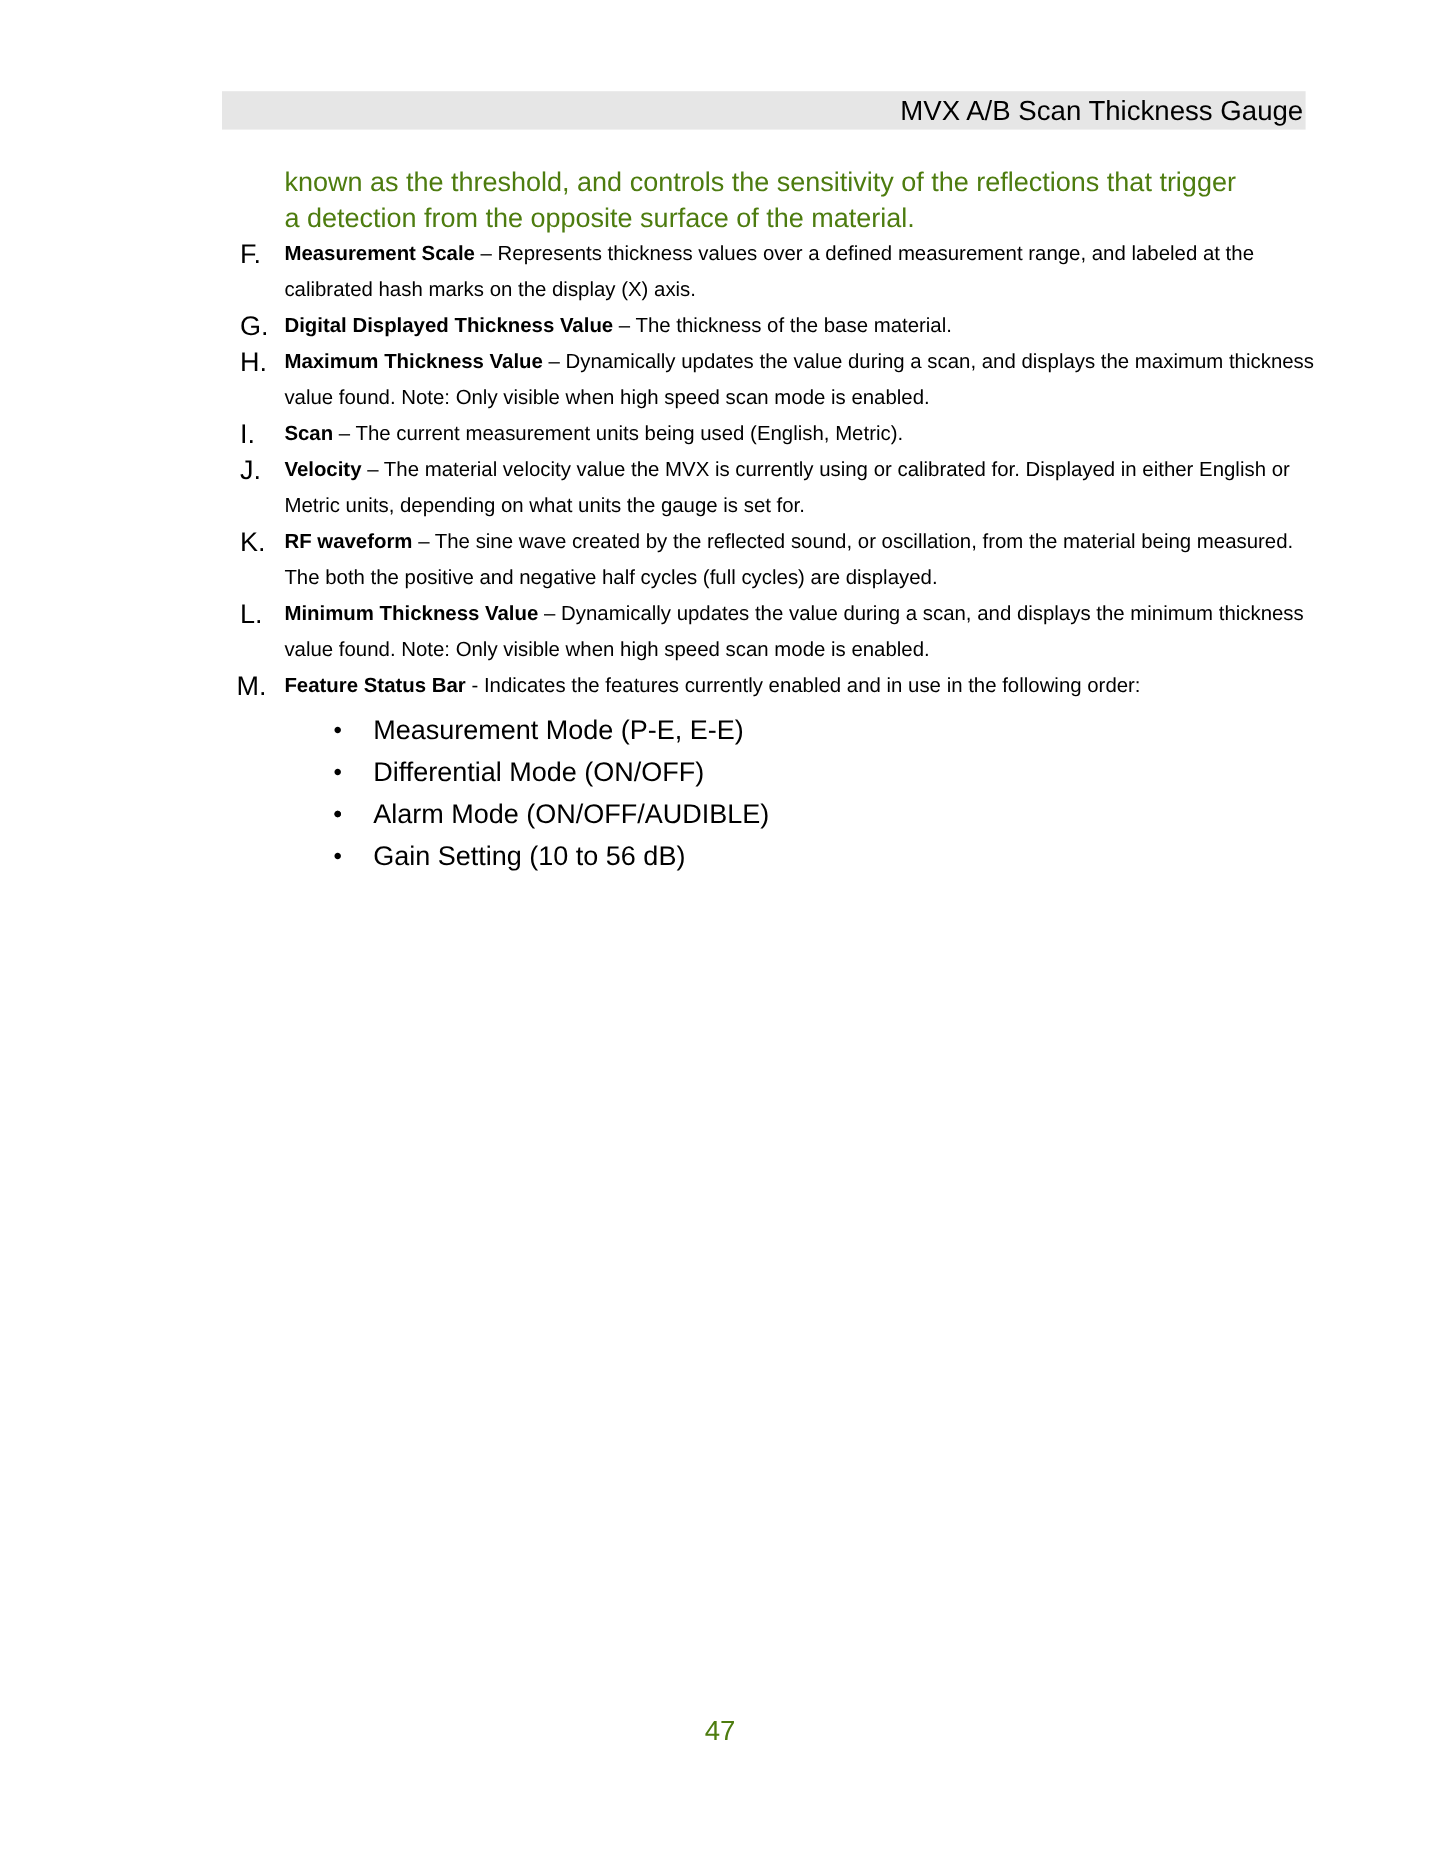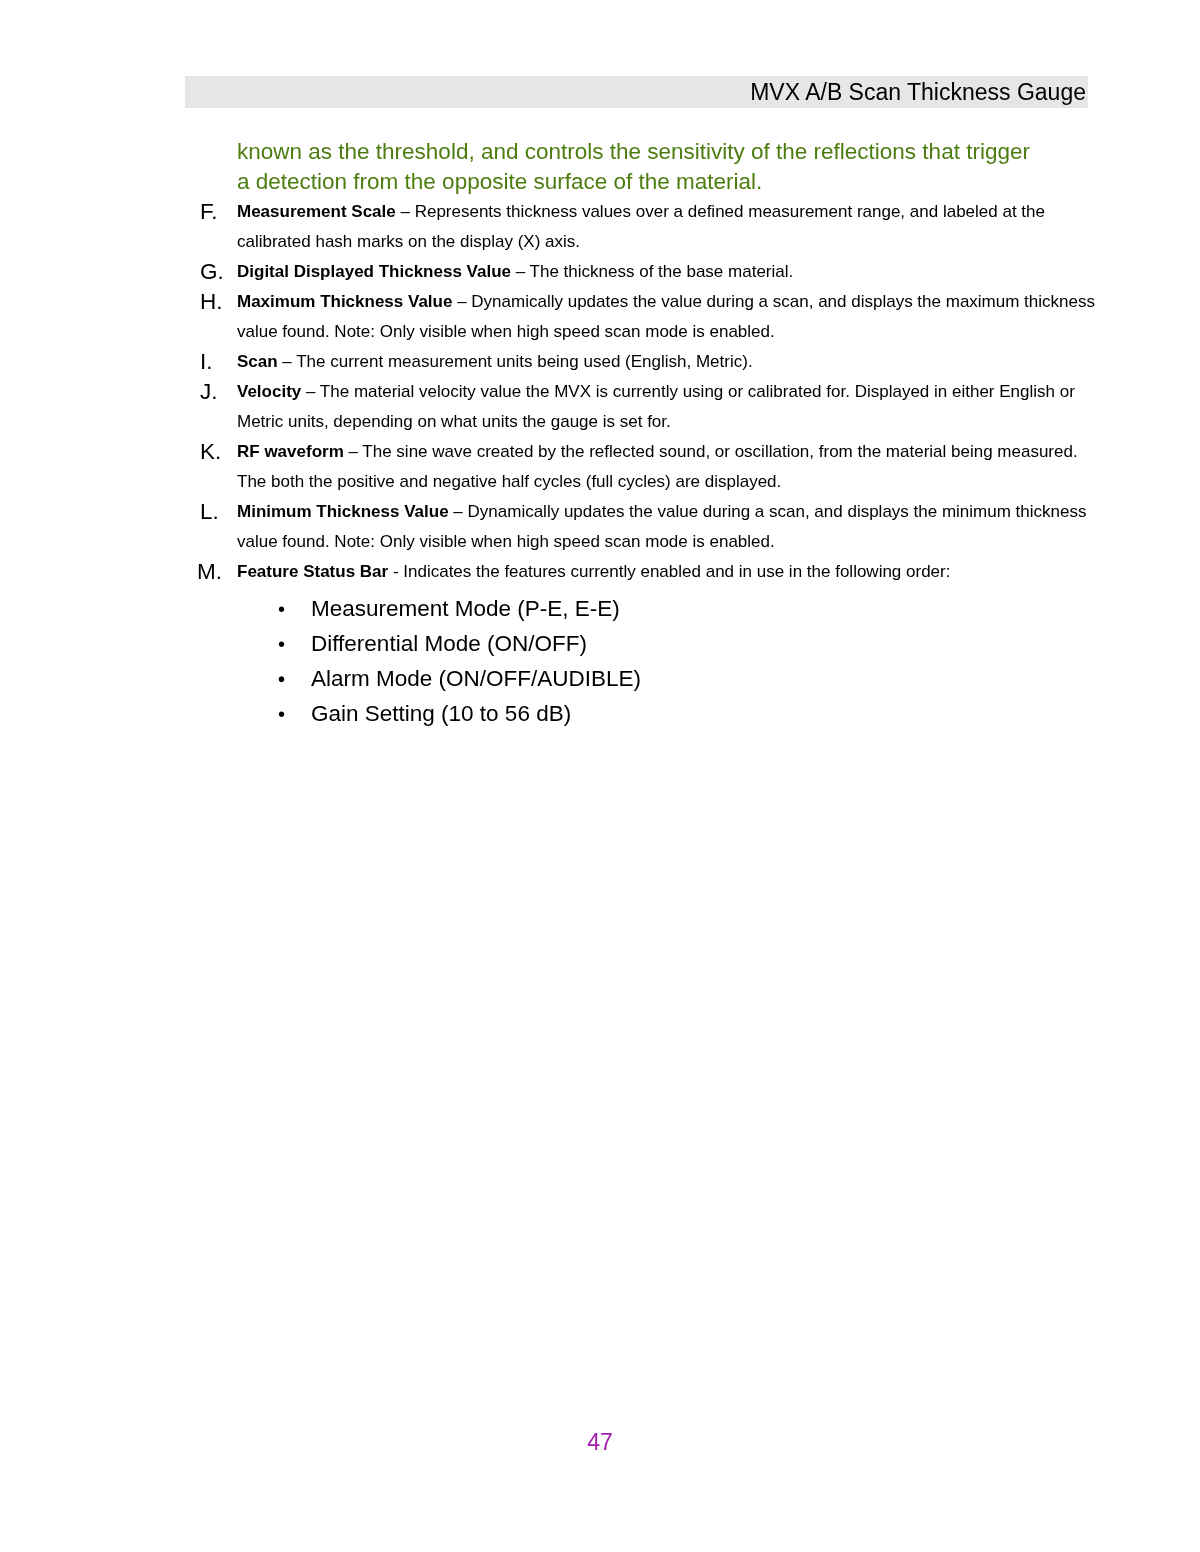--- a/index.html
+++ b/index.html
@@ -118,21 +118,21 @@
 
   
   .page-number {
     position: absolute;
     left: 0;
     right: 0;
     top: 1428px;
     text-align: center;
     font-size: 23px;
     line-height: 28px;
-    color: #a21caf;
+    color: #4d7c0f;
   }
 </style>
 </head>
 <body>
 
 <div class="page">
 
   <div class="header-band">
     <span class="header-title">MVX A/B Scan Thickness Gauge</span>
   </div>

